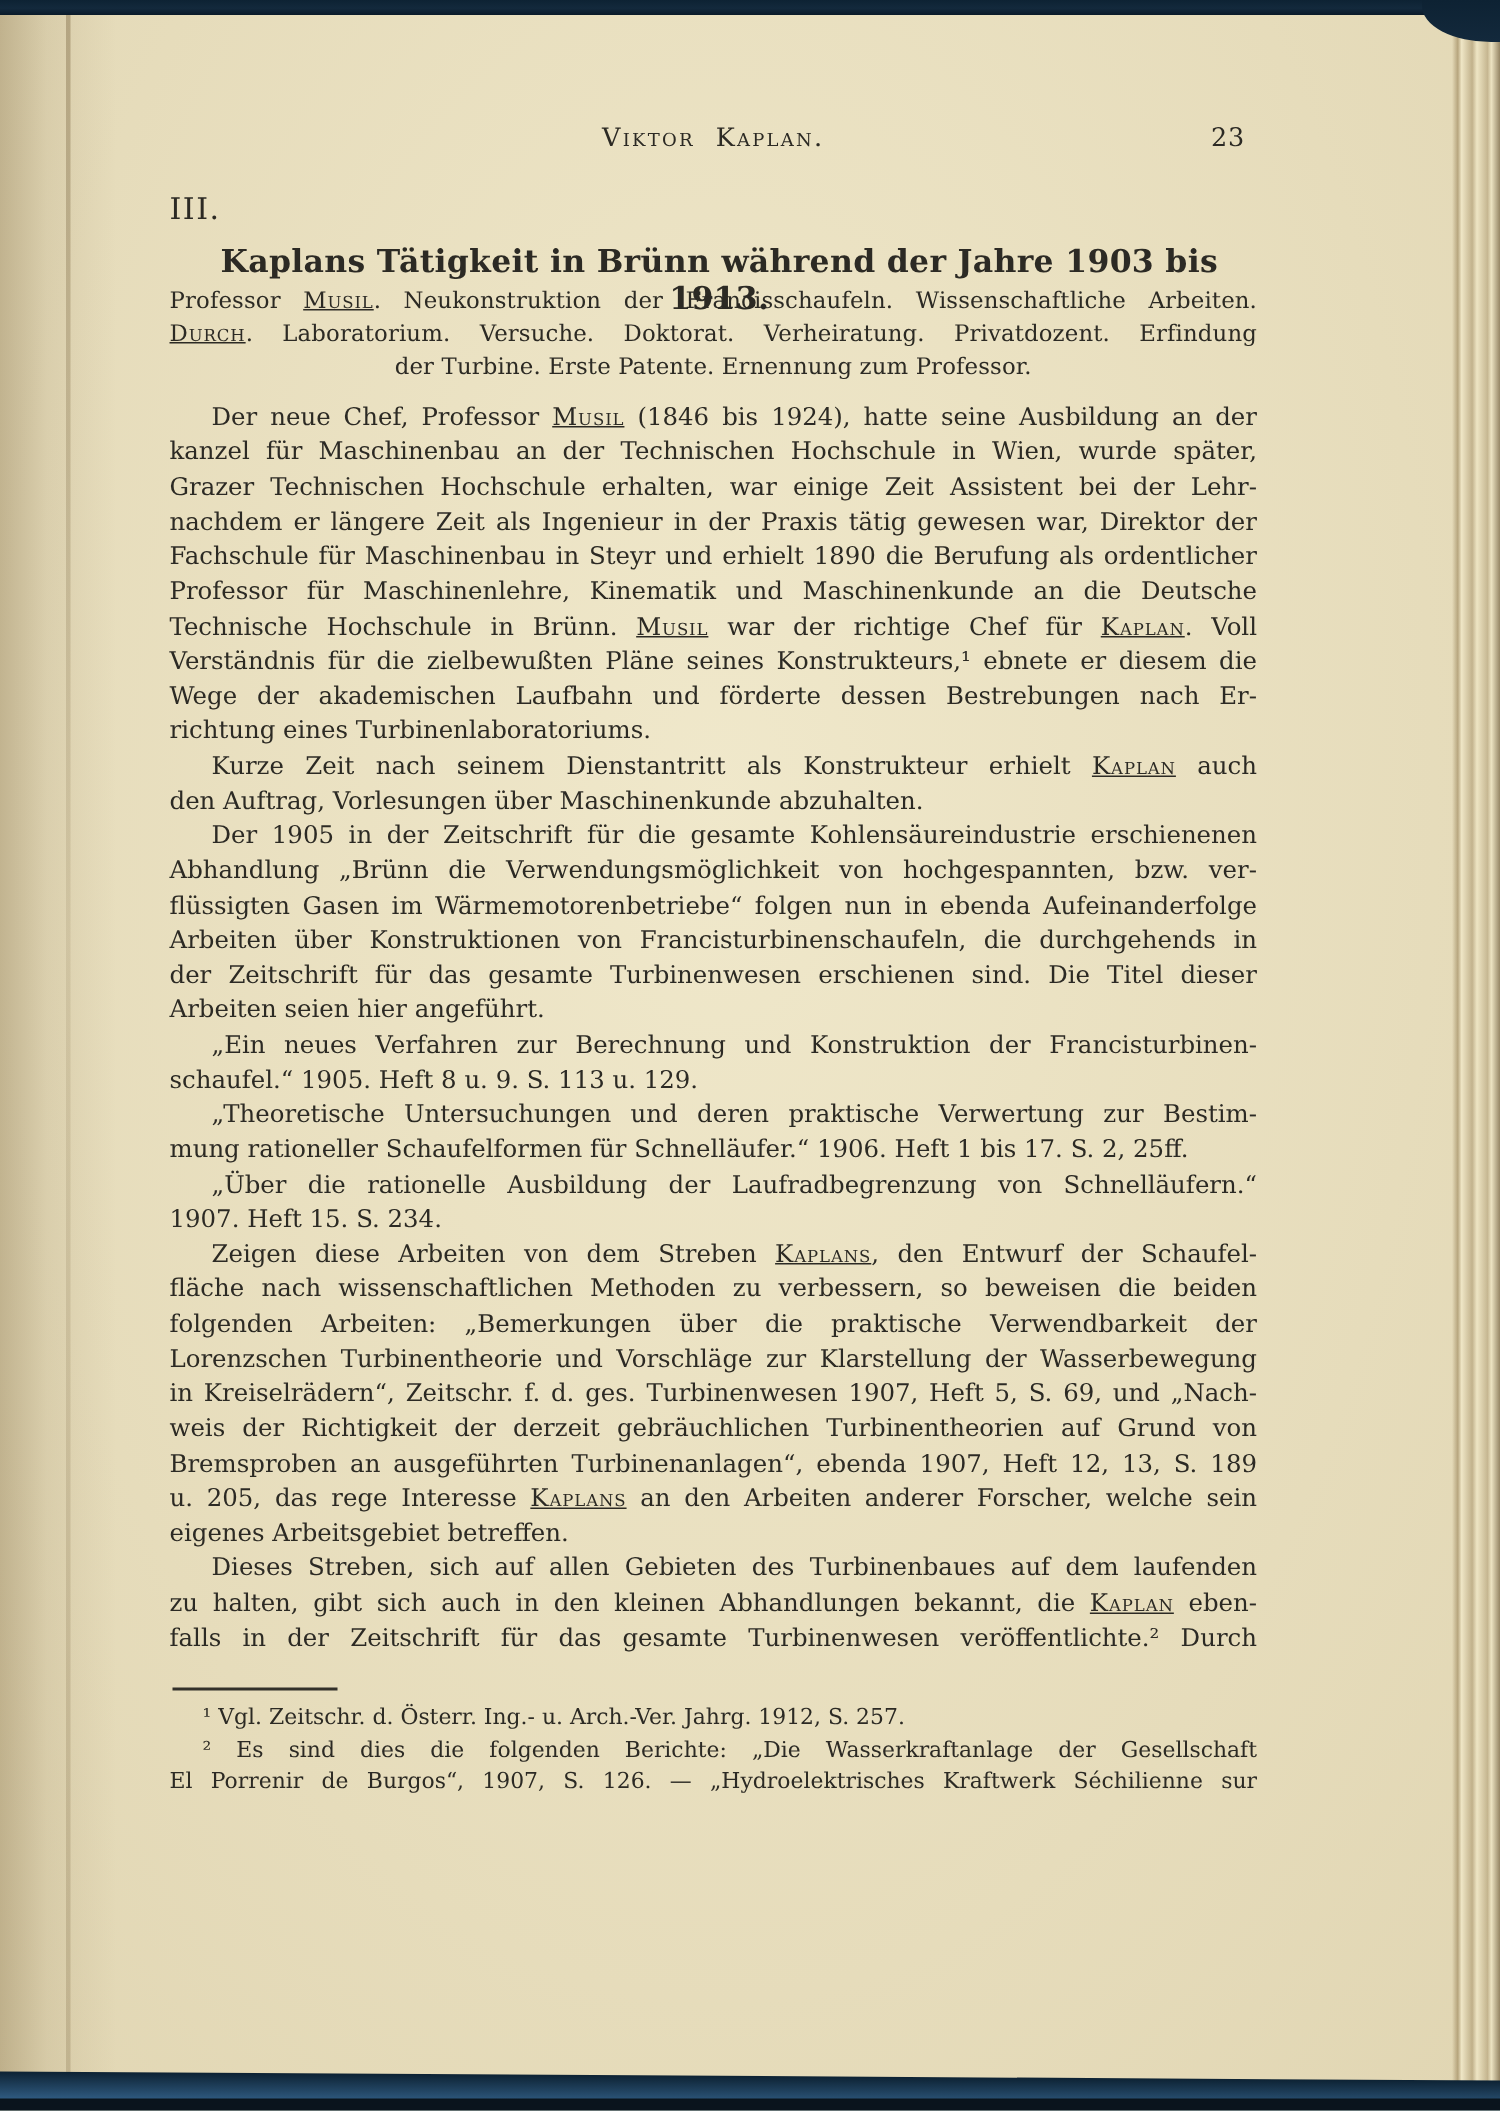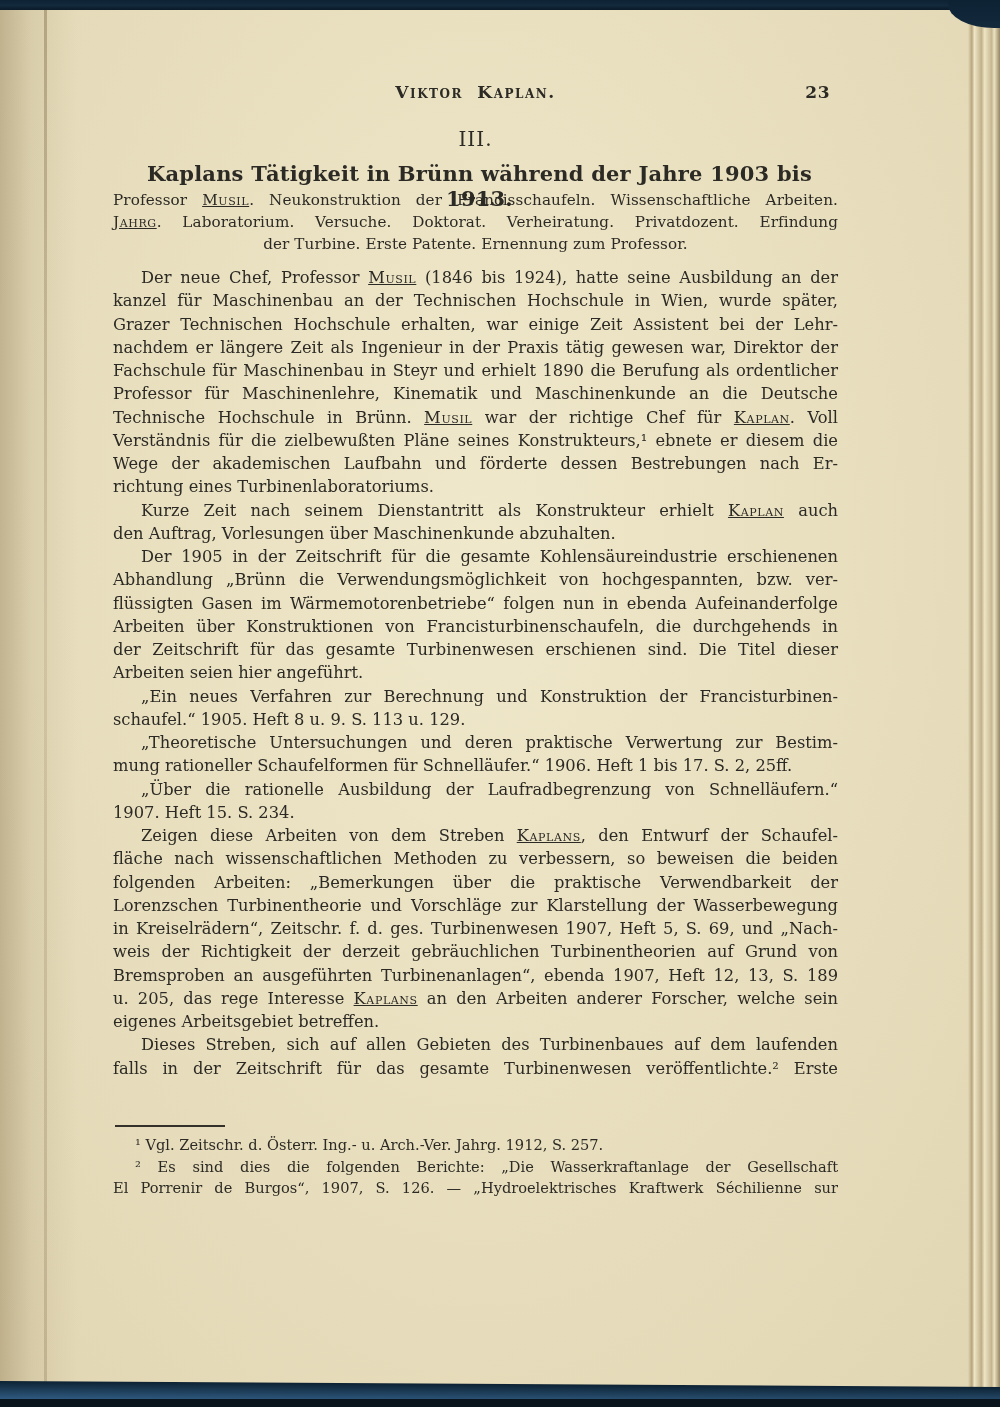--- a/index.html
+++ b/index.html
@@ -63,32 +63,32 @@
     background: linear-gradient(180deg, #0d2233 0%, var(--cover-sheen) 45%, #10273b 80%, #0a141d 100%);
   }
   .cover-bottom-underedge {
     position: absolute; left: 0; right: 0; bottom: 0; height: 8px;
     background: #0a141d;
   }
 
   
   .textcol { position: absolute; left: 113px; width: 725px; }
 
-  .running-header { top: 82px; height: 24px; font-size: 17px; font-weight: bold; }
+  .running-header { top: 82px; height: 24px; font-size: 17px; }
   .running-header .rh-center {
     display: block; text-align: center;
     font-variant: small-caps;
     letter-spacing: 1.5px; word-spacing: 7px;
   }
   .running-header .rh-pageno {
     position: absolute; right: 8px; top: 0;
     letter-spacing: 0.5px;
   }
 
-  .section-number { top: 127px; text-align: center; font-size: 20px; letter-spacing: 1px; }
+  .section-number { top: 127px; text-align: left; font-size: 20px; letter-spacing: 1px; }
 
   .chapter-title {
     top: 157px; text-align: center;
     font-size: 21px; font-weight: bold; letter-spacing: 0.2px;
     margin: 4px;
   }
 
   .abstract  { top: 190px; font-size: 15.2px; line-height: 21.8px; letter-spacing: 0.1px; }
   .body-text { top: 266px; font-size: 16.3px; line-height: 23.25px; }
 
@@ -119,21 +119,21 @@
   <span class="rh-center">Viktor Kaplan.</span>
   <span class="rh-pageno">23</span>
 </div>
 
 <div class="textcol section-number">III.</div>
 
 <h1 class="textcol chapter-title">Kaplans Tätigkeit in Brünn während der Jahre 1903 bis 1913.</h1>
 
 <div class="textcol abstract" id="abstract">
     <div class="jline first">Professor <span class="sc">Musil</span>. Neukonstruktion der Francisschaufeln. Wissenschaftliche Arbeiten.</div>
-    <div class="jline"><span class="sc">Jahrg</span>. Laboratorium. Versuche. Doktorat. Verheiratung. Privatdozent. Erfindung</div>
+    <div class="jline"><span class="sc">Durch</span>. Laboratorium. Versuche. Doktorat. Verheiratung. Privatdozent. Erfindung</div>
     <div class="jline center">der Turbine. Erste Patente. Ernennung zum Professor.</div>
   </div>
 
 <div class="textcol body-text" id="bodytext">
     <div class="jline first">Der neue Chef, Professor <span class="sc">Musil</span> (1846 bis 1924), hatte seine Ausbildung an der</div>
     <div class="jline">kanzel für Maschinenbau an der Technischen Hochschule in Wien, wurde später,</div>
     <div class="jline">Grazer Technischen Hochschule erhalten, war einige Zeit Assistent bei der Lehr-</div>
     <div class="jline">nachdem er längere Zeit als Ingenieur in der Praxis tätig gewesen war, Direktor der</div>
     <div class="jline">Fachschule für Maschinenbau in Steyr und erhielt 1890 die Berufung als ordentlicher</div>
     <div class="jline">Professor für Maschinenlehre, Kinematik und Maschinenkunde an die Deutsche</div>
@@ -158,21 +158,22 @@
     <div class="jline first">Zeigen diese Arbeiten von dem Streben <span class="sc">Kaplans</span>, den Entwurf der Schaufel-</div>
     <div class="jline">fläche nach wissenschaftlichen Methoden zu verbessern, so beweisen die beiden</div>
     <div class="jline">folgenden Arbeiten: „Bemerkungen über die praktische Verwendbarkeit der</div>
     <div class="jline">Lorenzschen Turbinentheorie und Vorschläge zur Klarstellung der Wasserbewegung</div>
     <div class="jline">in Kreiselrädern“, Zeitschr. f. d. ges. Turbinenwesen 1907, Heft 5, S. 69, und „Nach-</div>
     <div class="jline">weis der Richtigkeit der derzeit gebräuchlichen Turbinentheorien auf Grund von</div>
     <div class="jline">Bremsproben an ausgeführten Turbinenanlagen“, ebenda 1907, Heft 12, 13, S. 189</div>
     <div class="jline">u. 205, das rege Interesse <span class="sc">Kaplans</span> an den Arbeiten anderer Forscher, welche sein</div>
     <div class="jline last">eigenes Arbeitsgebiet betreffen.</div>
     <div class="jline first">Dieses Streben, sich auf allen Gebieten des Turbinenbaues auf dem laufenden</div>
-    <div class="jline">falls in der Zeitschrift für das gesamte Turbinenwesen veröffentlichte.² Erste</div>
+    <div class="jline">zu halten, gibt sich auch in den kleinen Abhandlungen bekannt, die <span class="sc">Kaplan</span> eben-</div>
+    <div class="jline">falls in der Zeitschrift für das gesamte Turbinenwesen veröffentlichte.² Durch</div>
   </div>
 
 <div class="footnote-rule"></div>
 
 <div class="textcol footnotes" id="footnotes">
     <div class="jline first last">¹ Vgl. Zeitschr. d. Österr. Ing.- u. Arch.-Ver. Jahrg. 1912, S. 257.</div>
     <div class="jline first">² Es sind dies die folgenden Berichte: „Die Wasserkraftanlage der Gesellschaft</div>
     <div class="jline">El Porrenir de Burgos“, 1907, S. 126. — „Hydroelektrisches Kraftwerk Séchilienne sur</div>
   </div>
 

